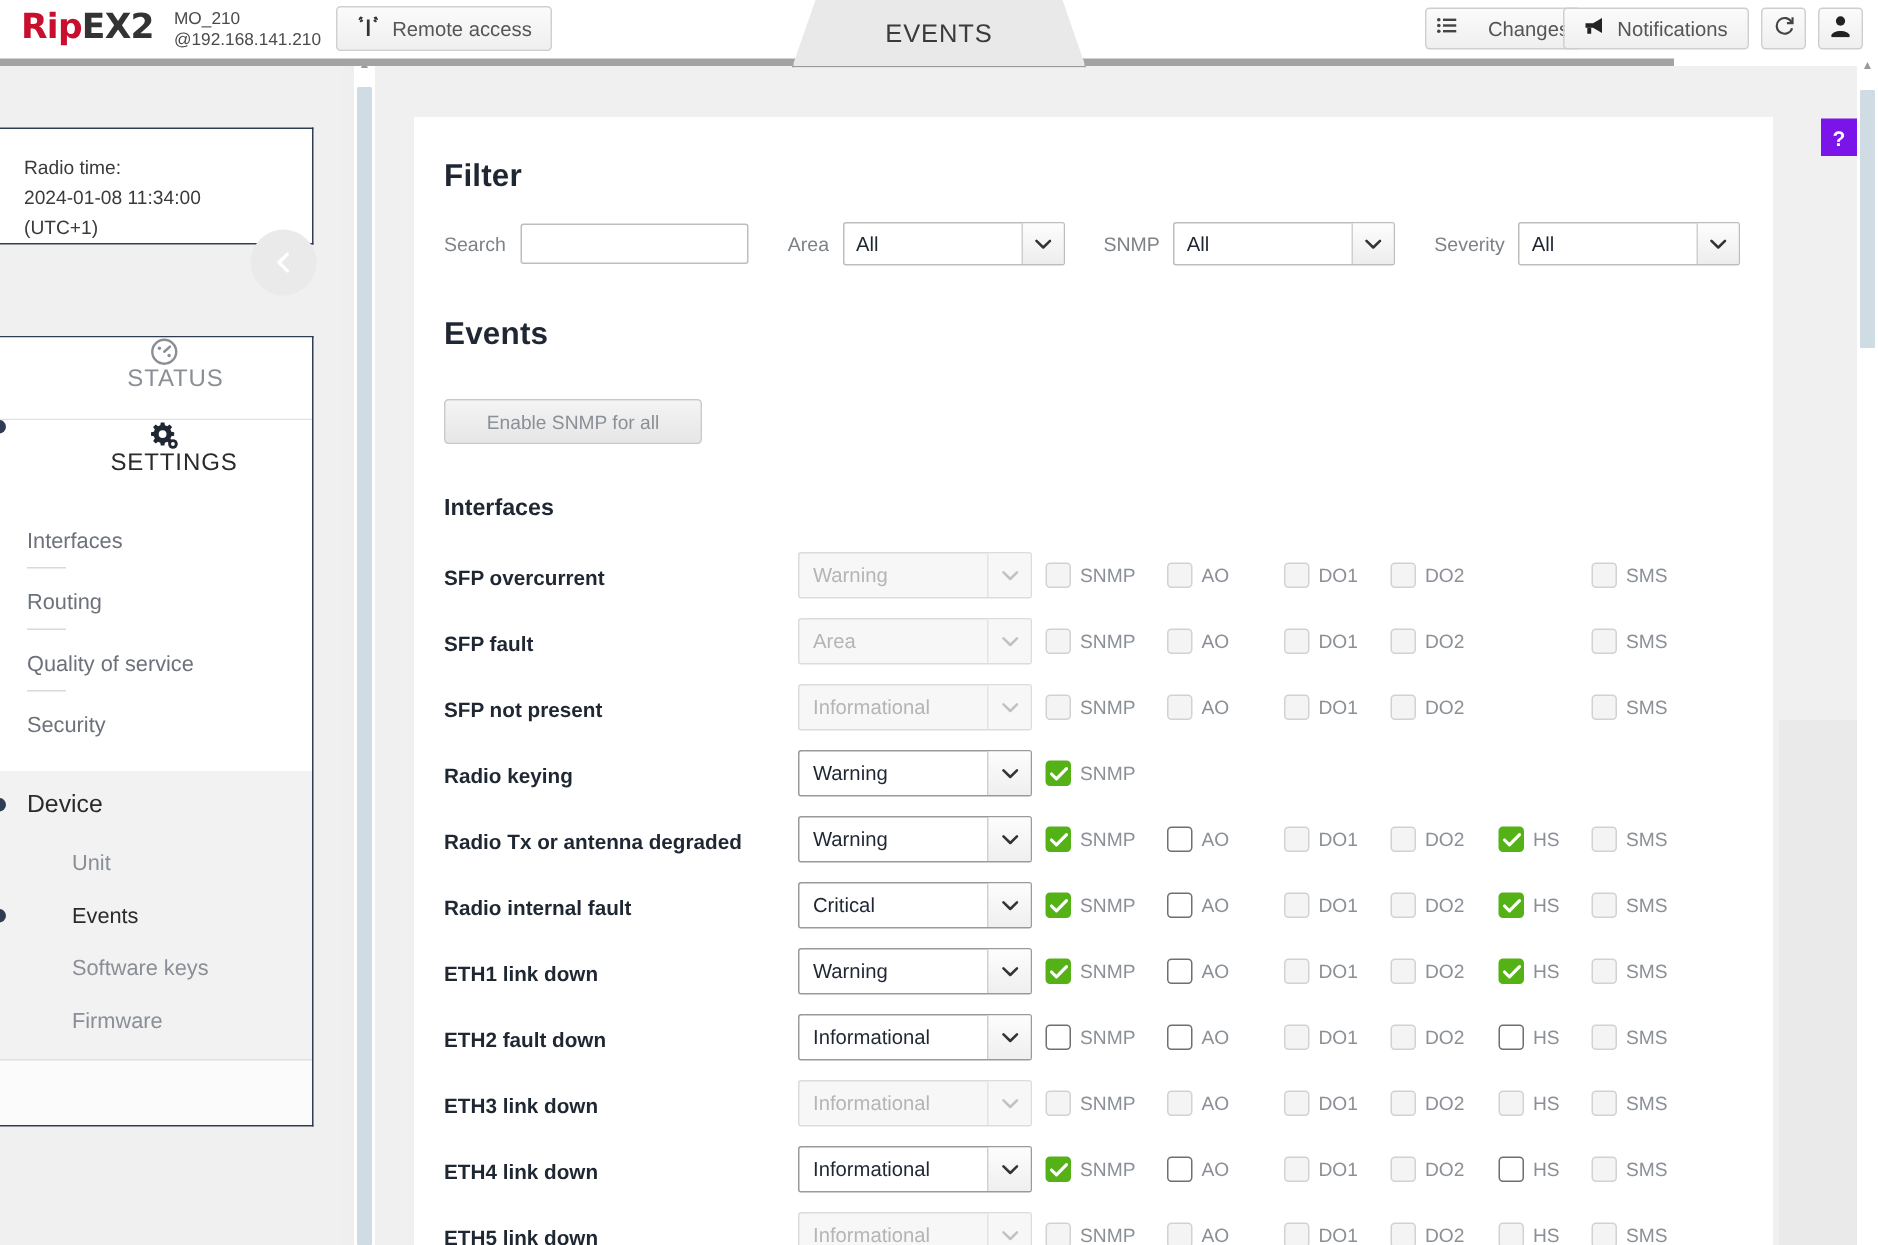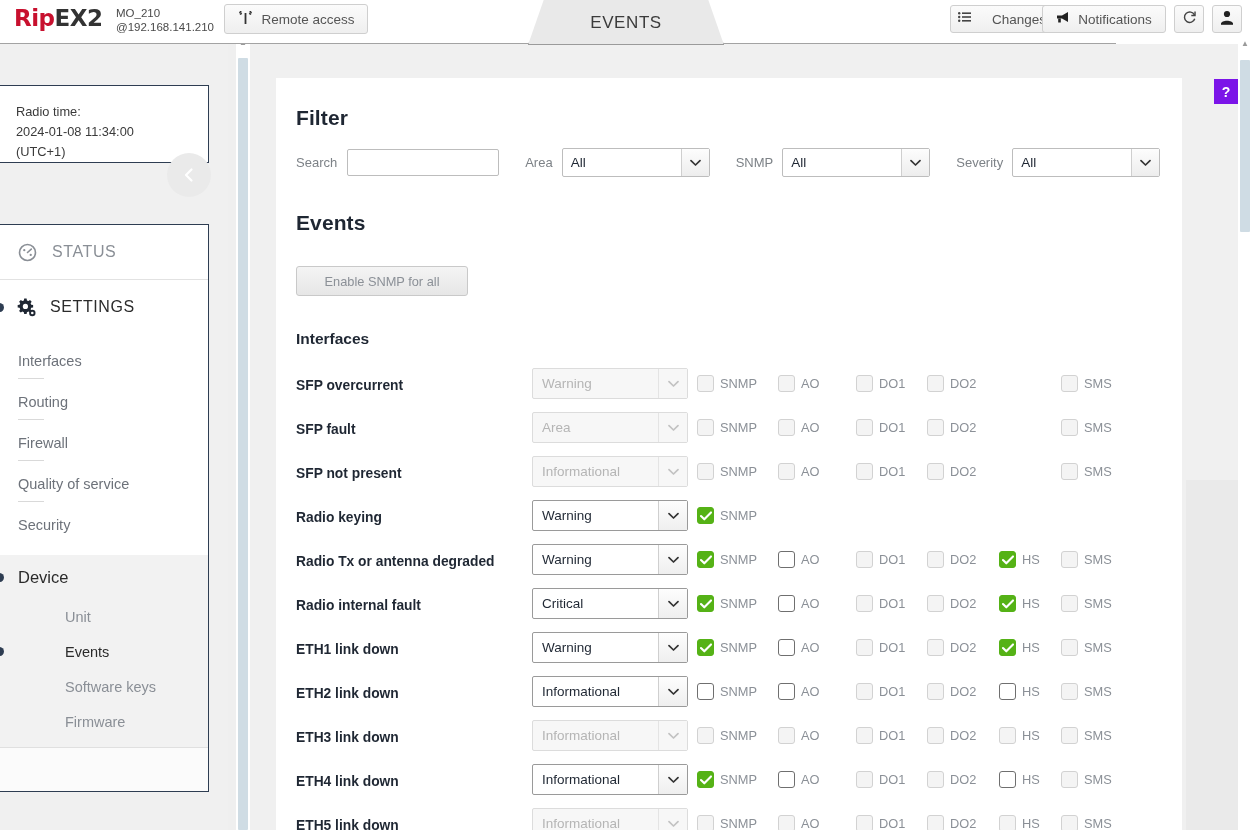--- a/index.html
+++ b/index.html
@@ -9,21 +9,21 @@
     overflow: hidden;
     background: #ffffff;
     font-family: "Liberation Sans", sans-serif;
     -webkit-font-smoothing: antialiased;
   }
 
   
   #topbar {
     position: absolute; top: 0; left: 0; width: 1116px; height: 44px;
     background: #ffffff;
-    border-bottom: 1px solid #a3a3a3;
+    border-bottom: 5px solid #a3a3a3;
     z-index: 40;
   }
   #logo {
     position: absolute; left: 14px; top: 5px;
     font-size: 23px; font-weight: bold; letter-spacing: -0.5px;
     color: #c8102e;
     font-family: "DejaVu Sans", sans-serif;
   }
   #logo .dark { color: #333; }
   #unitname {
@@ -108,20 +108,21 @@
     border-left:none;
   }
   .nav-sec {
     display:flex; align-items:center;
     height:54px; padding-left:18px;
     font-size:16px; letter-spacing:0.6px;
     color:#8a8f96;
     cursor:pointer;
     background:#ffffff;
     position:relative;
+    flex-direction:column;
   }
   .nav-sec.active { color:#2b2b2b;padding-left:16px; }
   .nav-sec .sec-ico { width:26px; display:flex; align-items:center; }
   .nav-sec .sec-label { margin-left:8px; }
   .nav-divider { height:1px; background:#e2e2e2; margin:0 0px; }
 
   .nav-group { background:#ffffff; padding:6px 0 10px 0; }
   .nav-item {
     font-size:14.5px; color:#6d727a;
     padding:0 0 0 18px;
@@ -139,21 +140,21 @@
   }
 
   #nav-device-hdr {
     display:flex; align-items:center; height:44px; padding-left:18px;
     font-size:16.5px; color:#2b2b2b; position:relative; cursor:pointer;
     background:#f2f2f2;
   }
   #device-sublist { background:#f2f2f2; padding-bottom:8px; }
   .dev-item {
     height:35px; display:flex; align-items:center;
-    padding-left:65px; font-size:14.5px; color:#8a8f96; cursor:pointer;
+    padding-left:48px; font-size:14.5px; color:#8a8f96; cursor:pointer;
     position:relative;
   }
   .dev-item.active { color:#2b2b2b; }
   #nav-services {
     height:44px; display:flex; align-items:center; padding-left:18px;
     font-size:15.5px; color:#8a8f96; cursor:pointer;
     background:#fbfbfb; border-top:1px solid #e0e0e0;
   }
 
   
@@ -414,24 +415,20 @@
     <div class="nav-group" id="settings-list">
         <div class="nav-item">
           <span>Interfaces</span>
           <span class="underline"></span>
         </div>
         <div class="nav-item">
           <span>Routing</span>
           <span class="underline"></span>
         </div>
         <div class="nav-item">
-          <span>Firewall</span>
-          <span class="underline"></span>
-        </div>
-        <div class="nav-item">
           <span>Quality of service</span>
           <span class="underline"></span>
         </div>
         <div class="nav-item">
           <span>Security</span>
         </div>
       </div>
 
     <div id="nav-device-hdr">
       <span class="bullet" style="left:-5px;"></span>
@@ -751,21 +748,21 @@
             </svg>
           </span>
           <span class="cblabel">HS</span>
         </div>
         <div class="cbgrp" style="left: 785px;">
           <span class="cb"></span>
           <span class="cblabel">SMS</span>
         </div>
       </div>
       <div class="erow" style="top: 596px;">
-        <div class="ename">ETH2 link down</div>
+        <div class="ename">ETH2 fault down</div>
         <div class="sev">
           <span class="sval">Informational</span>
           <span class="scaret">
             <svg width="11" height="8" viewBox="0 0 11 8">
               <path d="M1 1.6 L5.5 6 L10 1.6" stroke="currentColor" stroke-width="1.7" fill="none" stroke-linecap="round" stroke-linejoin="round"></path>
             </svg>
           </span>
         </div>
         <div class="cbgrp" style="left: 421px;">
           <span class="cb enabled"></span>

